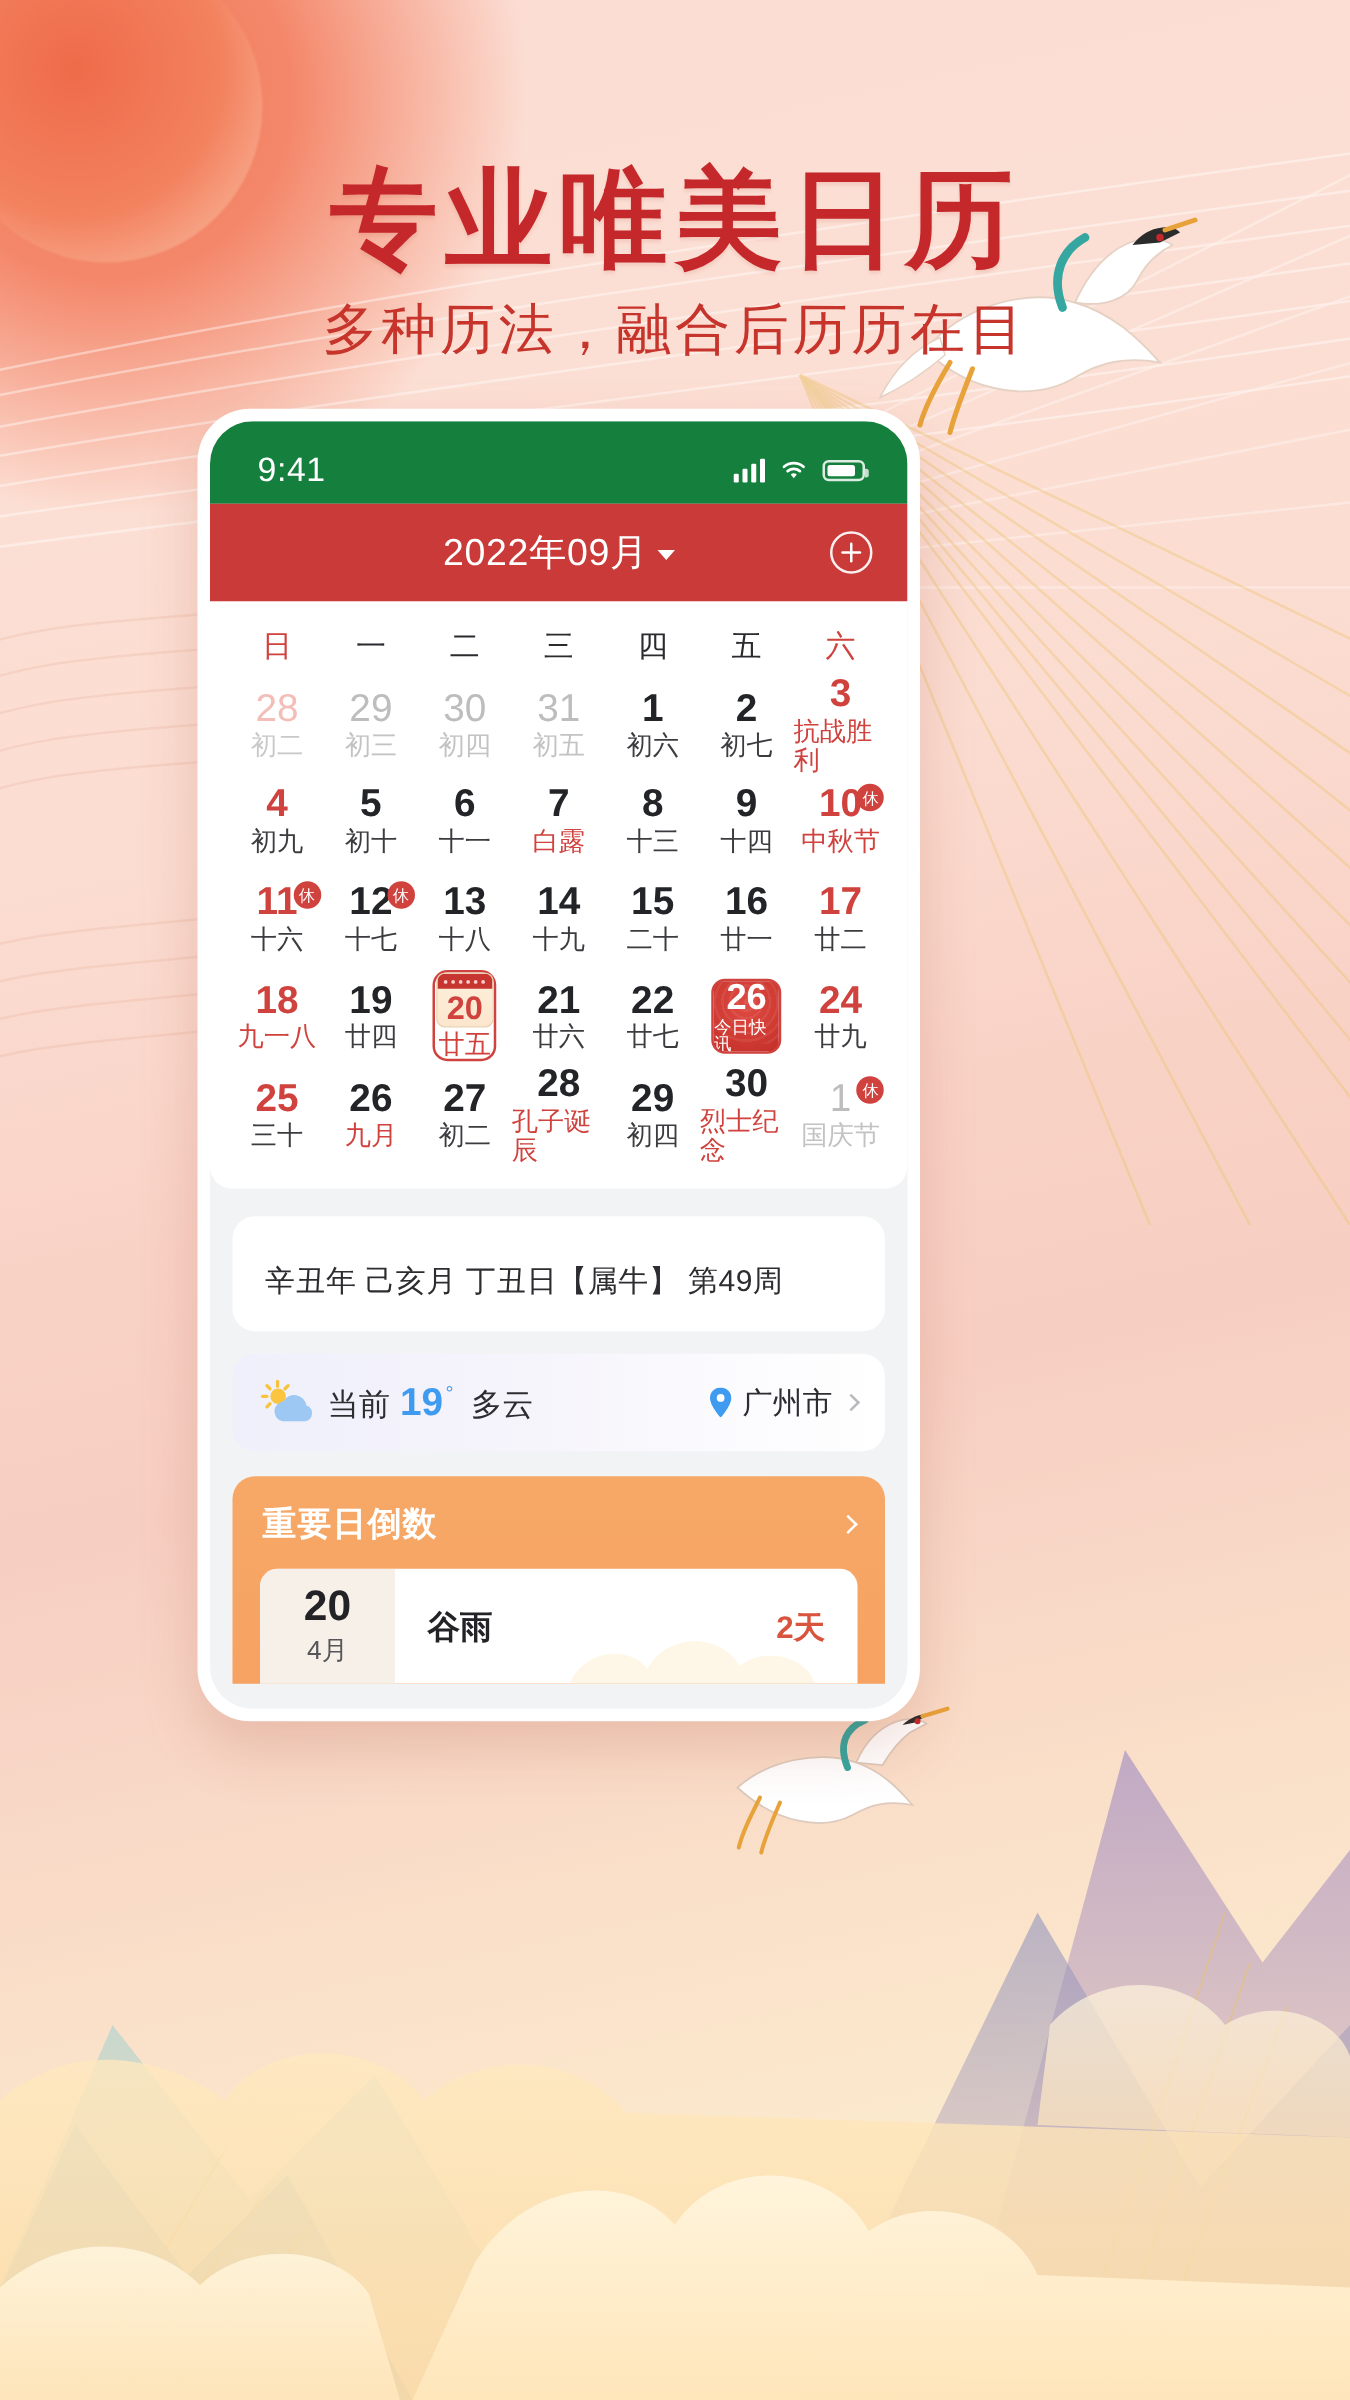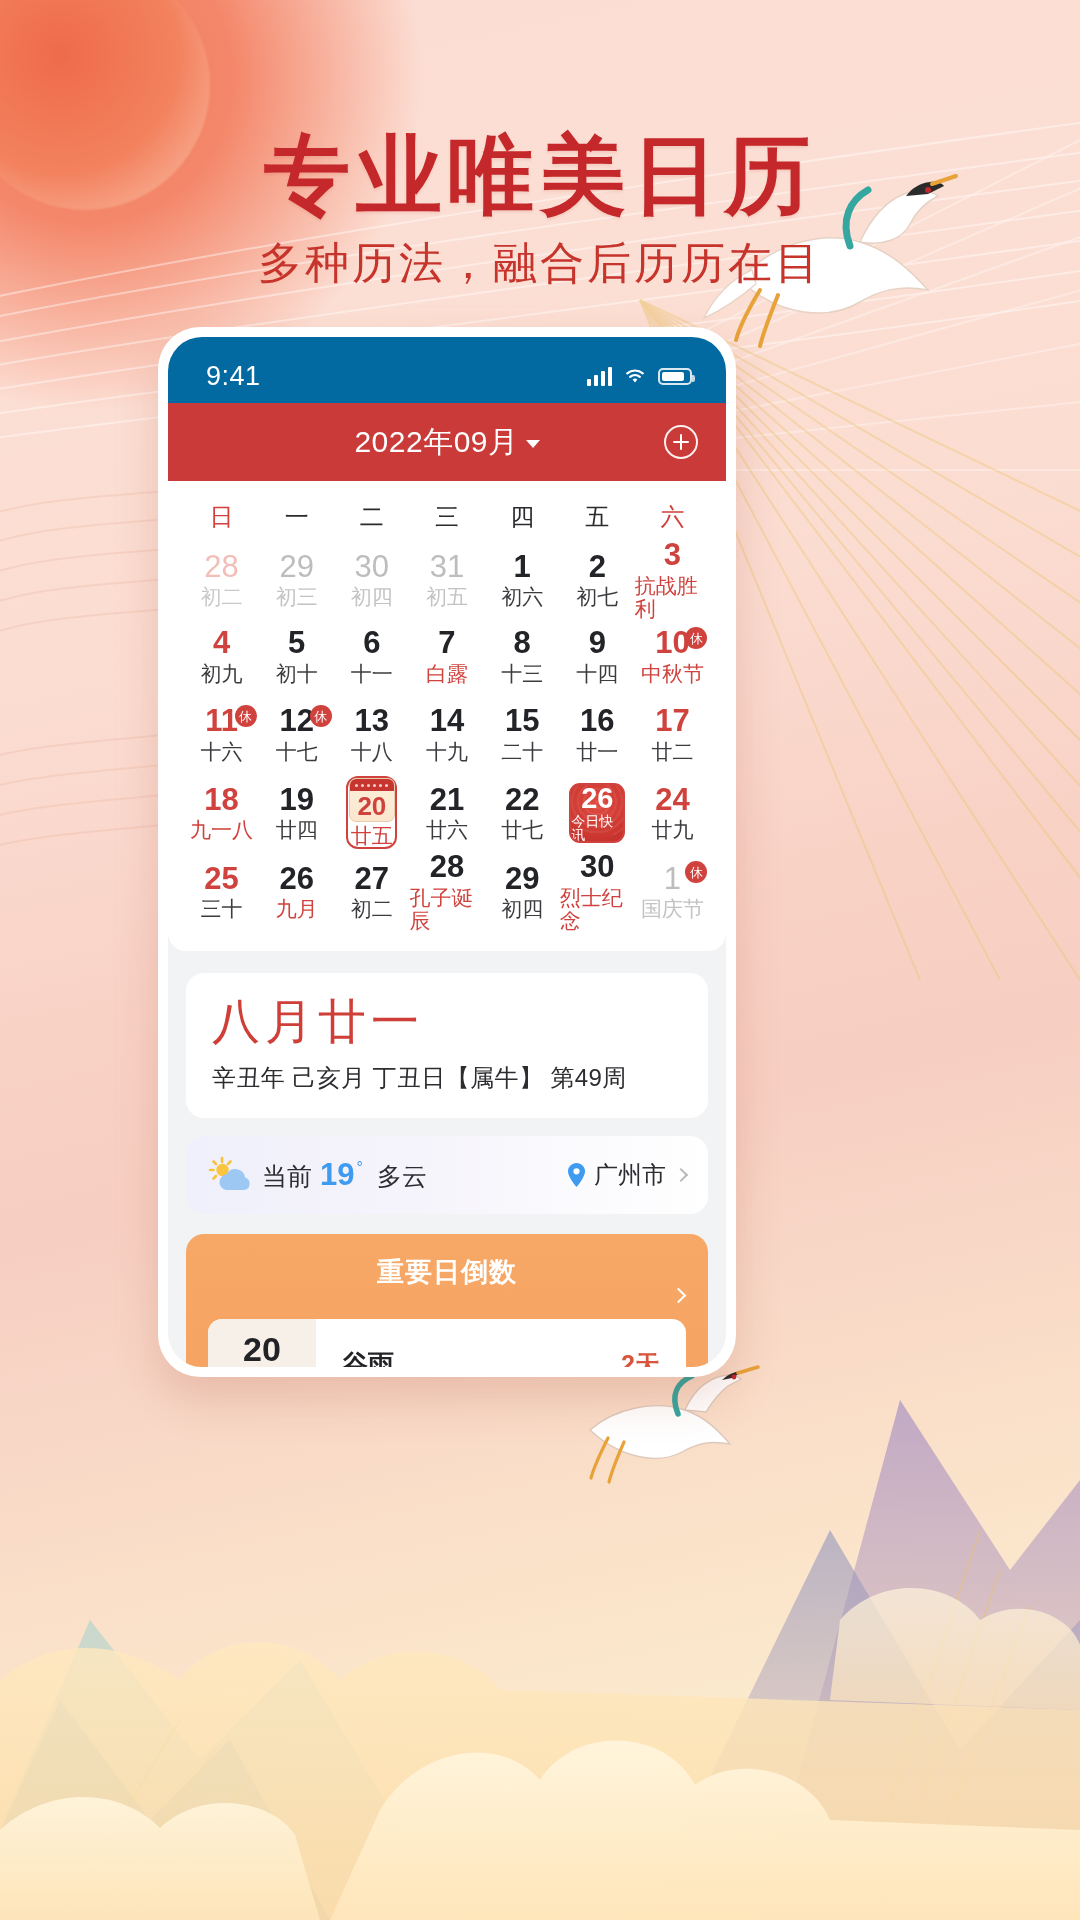--- a/index.html
+++ b/index.html
@@ -94,21 +94,21 @@
   .screen {
     width: 100%; height: 100%;
     background: #f2f3f5;
     border-radius: 34px;
     overflow: hidden;
     position: relative;
   }
 
   
   .statusbar {
-    height: 66px; background: #0369a1;
+    height: 66px; background: #15803d;
     display: flex; align-items: center; justify-content: space-between;
     padding: 12px 34px 0 38px;
     color: #fff;
   }
   .status-time { font-size: 27px; font-weight: 500; letter-spacing: .5px; }
   .status-icons { display: flex; align-items: center; gap: 11px; }
   .sig { display: flex; align-items: flex-end; gap: 3px; height: 19px; }
   .sig i { display: block; width: 4px; background: #fff; border-radius: 1px; }
   .sig i:nth-child(1){height:7px} .sig i:nth-child(2){height:11px}
   .sig i:nth-child(3){height:15px} .sig i:nth-child(4){height:19px}
@@ -263,21 +263,21 @@
   
   .cd-card {
     margin: 20px 18px 0;
     background: linear-gradient(180deg,#f7a866 0%,#f6a262 100%);
     border-radius: 18px 18px 0 0;
     padding: 20px 0 0;
     overflow: hidden;
     position: relative;
   }
   .cd-head {
-    display: flex; align-items: center; padding: 0 24px 18px; flex-direction: column;
+    display: flex; align-items: center; padding: 0 24px 18px;
   }
   .cd-title { font-size: 27px; color: #fff; font-weight: bold; letter-spacing: 1px; }
   .cd-chev {
     margin-left: auto;
     width: 11px; height: 11px; border-right: 2.6px solid #fff; border-top: 2.6px solid #fff;
     transform: rotate(45deg);
   }
   .cd-row {
     margin: 0 22px; background: #fff; border-radius: 14px 14px 0 0;
     height: 92px; display: flex; align-items: center; padding: 0 0 0 0;
@@ -639,21 +639,20 @@
               <div class="cell out">
                 <div class="dnum">1</div>
                 <div class="dlun">国庆节</div>
                 <div class="rest">休</div>
               </div>
             </div>
           </div>
       </div>
 
       <div class="lunar-card">
-        <div class="lunar-big">八月廿一</div>
         <div class="lunar-sub">辛丑年 己亥月 丁丑日【属牛】  第49周</div>
       </div>
 
       <div class="weather-card">
         <svg class="w-icon" viewBox="0 0 48 42">
           <g stroke="#f7c23c" stroke-width="2.6" stroke-linecap="round">
             <path d="M14,4 L14,8"></path>
               <path d="M5.5,7.5 L8,10"></path>
               <path d="M2,16 L5.5,16"></path>
             <path d="M5.5,24.5 L8,22"></path>

